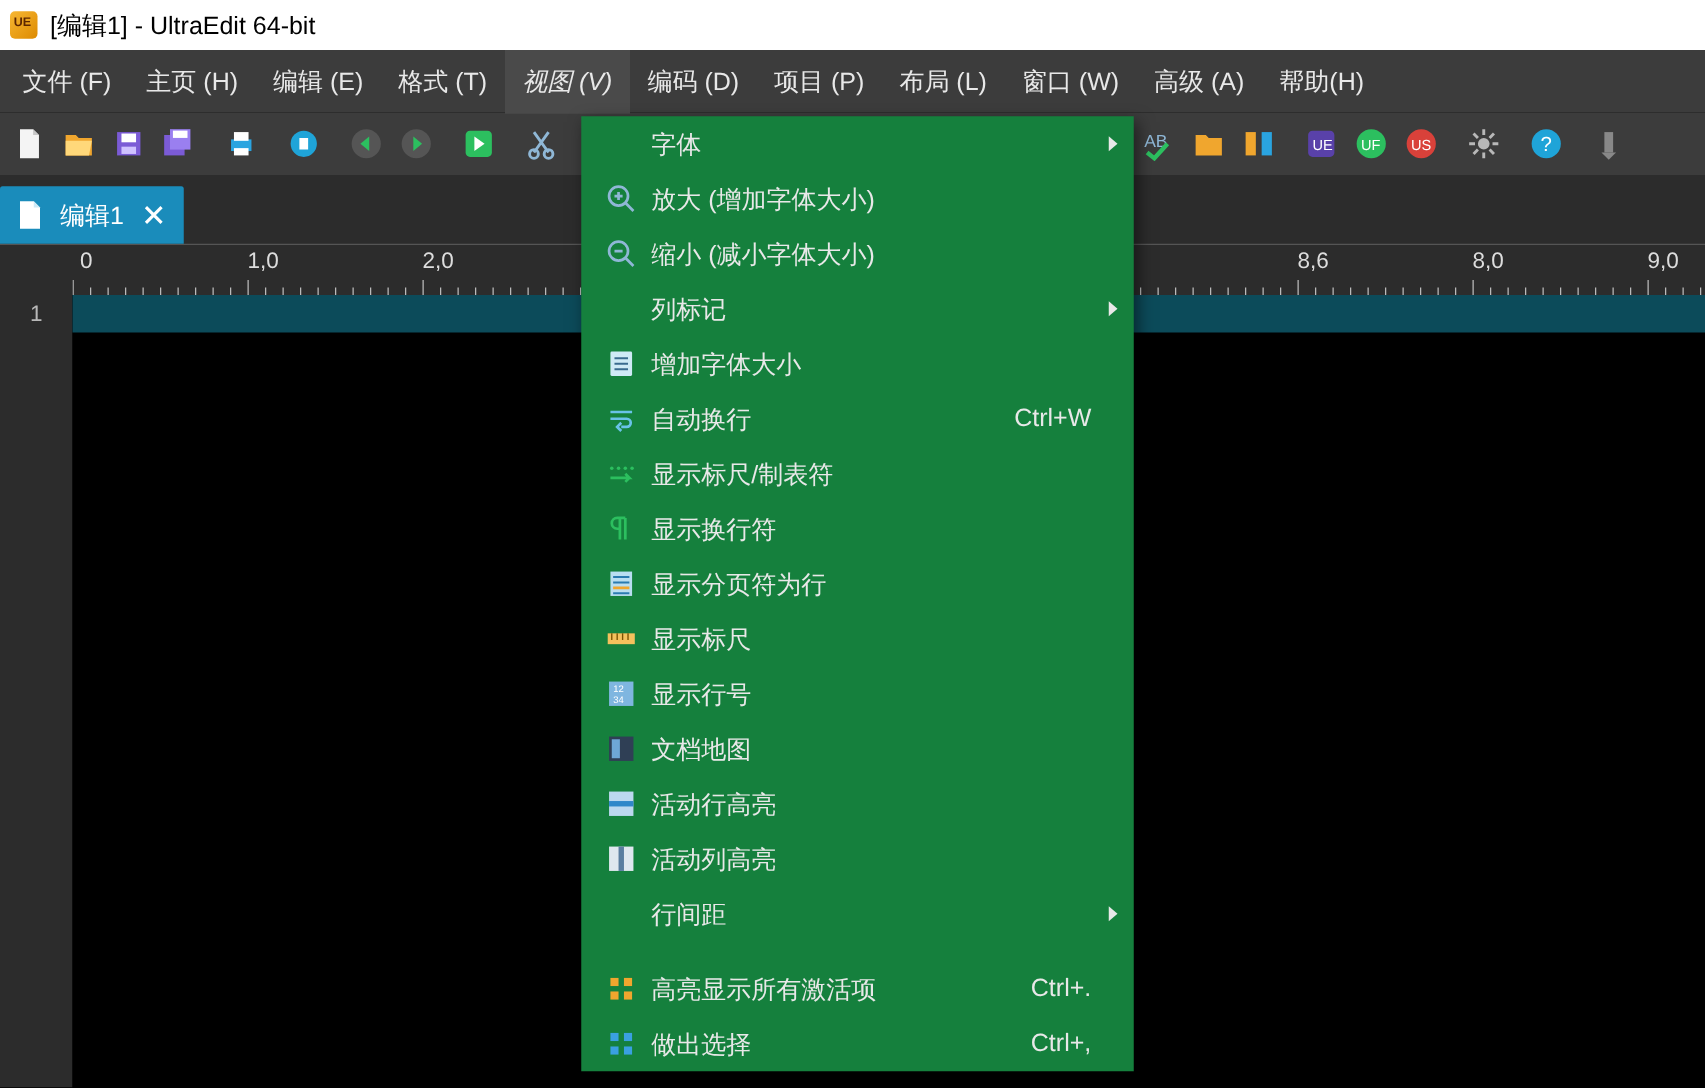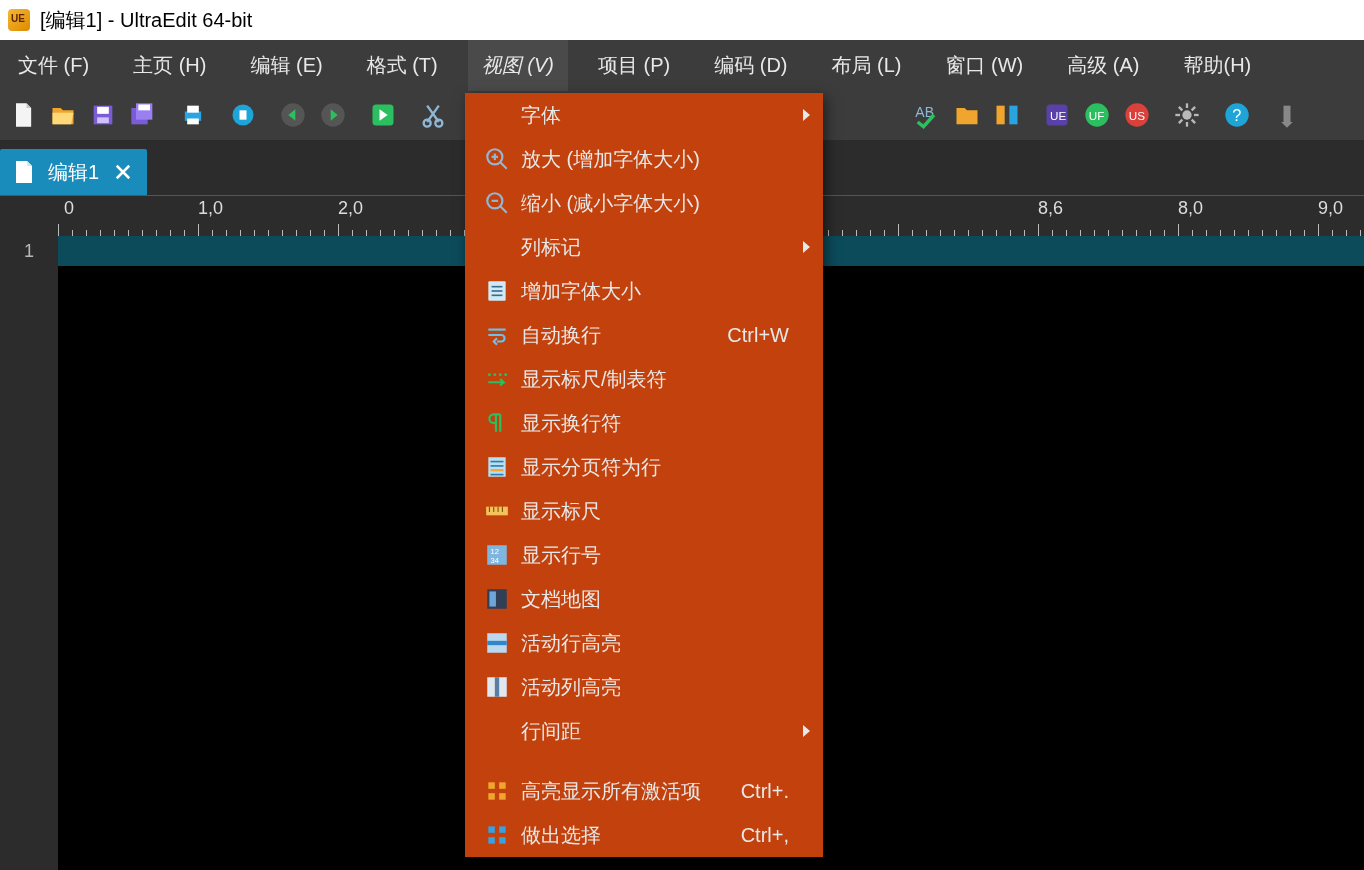--- a/index.html
+++ b/index.html
@@ -3,21 +3,21 @@
 <meta charset="utf-8">
 <style>
   * { margin: 0; padding: 0; box-sizing: border-box; font-family: "Microsoft YaHei", "SimSun", sans-serif; }
   body { width: 1364px; height: 870px; background: #000; overflow: hidden; }
 
   .titlebar { height: 40px; background: #fff; display: flex; align-items: center; padding: 0 8px; gap: 10px; }
   .titlebar .logo { width: 22px; height: 22px; background: linear-gradient(135deg,#f7b733,#dd8a00); border-radius: 4px; position: relative; }
   .titlebar .logo::after { content: "UE"; font-size: 10px; font-weight: bold; color: #5d2600; position: absolute; top: 4px; left: 3px; }
   .titlebar .title { font-size: 20px; color: #000; }
 
-  .menubar { height: 50px; background: #3c3c3c; display: flex; align-items: center; padding: 0 4px; gap: 16px; }
+  .menubar { height: 50px; background: #3c3c3c; display: flex; align-items: center; padding: 0 4px; }
   .menubar .item { color: #e8e8e8; font-size: 20px; padding: 12px 14px; cursor: pointer; white-space: nowrap; }
   .menubar .item.active { background: #4a4a4a; font-style: italic; }
 
   .toolbar { height: 50px; background: #3c3c3c; display: flex; align-items: center; padding: 0 4px; gap: 2px; }
   .tool { width: 38px; height: 38px; display: flex; align-items: center; justify-content: center; cursor: pointer; }
   .tool svg { width: 28px; height: 28px; }
   .spacer { width: 8px; }
 
   .tabbar { height: 56px; background: #2c2c2c; display: flex; align-items: flex-end; border-bottom: 1px solid #555; }
   .tab { height: 46px; background: #1a8cbb; display: flex; align-items: center; padding: 0 14px; gap: 14px; color: #fff; font-size: 20px; border-top-left-radius: 2px; border-top-right-radius: 2px; }
@@ -32,21 +32,21 @@
   .ruler .ticks span { position: absolute; bottom: 0; width: 1px; height: 6px; background: #bbb; }
   .ruler .ticks span.maj { height: 12px; }
 
   .editor-row { display: flex; height: calc(870px - 40px - 50px - 50px - 56px - 40px); }
   .gutter { width: 58px; background: #2c2c2c; color: #b8b8b8; font-size: 18px; padding-top: 0px; text-align: center; }
   .gutter .ln { height: 30px; line-height: 30px; }
   .edit-body { flex: 1; background: #000; position: relative; }
   .current-line { position: absolute; top: 0; left: 0; right: 0; height: 30px; background: #0c4b5a; }
 
   
-  .dropdown { position: absolute; left: 465px; top: 93px; width: 358px; background: #c2410c; box-shadow: 3px 4px 12px rgba(0,0,0,.5); z-index: 50; }
+  .dropdown { position: absolute; left: 465px; top: 93px; width: 442px; background: #15803d; box-shadow: 3px 4px 12px rgba(0,0,0,.5); z-index: 50; }
   .menu-item { height: 44px; display: flex; align-items: center; padding: 0 12px; cursor: pointer; }
   .menu-item .mi-icon { width: 40px; display: flex; align-items: flex-start; justify-content: center; }
   .menu-item .mi-label { flex: 1; color: #e8e8e8; font-size: 20px; padding-left: 4px; white-space: nowrap; }
   .menu-item .mi-shortcut { color: #e8e8e8; font-size: 20px; padding-right: 6px; }
   .menu-item .mi-arrow { width: 16px; display: flex; align-items: center; justify-content: flex-end; color: #e8e8e8; }
   .menu-sep { height: 16px; position: relative; }
   .menu-sep::after { content: ""; position: absolute; left: 6px; right: 6px; top: 8px; height: 1px; background: rgba(255,255,255,0); }
 
   
 
@@ -58,22 +58,22 @@
   <div class="logo"></div>
   <div class="title">[编辑1] - UltraEdit 64-bit</div>
 </div>
 
 <div class="menubar">
   <div class="item">文件 (F)</div>
   <div class="item">主页 (H)</div>
   <div class="item">编辑 (E)</div>
   <div class="item">格式 (T)</div>
   <div class="item active">视图 (V)</div>
+  <div class="item">编码 (D)</div>
   <div class="item">项目 (P)</div>
-  <div class="item">编码 (D)</div>
   <div class="item">布局 (L)</div>
   <div class="item">窗口 (W)</div>
   <div class="item">高级 (A)</div>
   <div class="item">帮助(H)</div>
 </div>
 
 <div class="toolbar">
   <div class="tool">
       <svg viewBox="0 0 24 24">
         <path fill="#f4f4f4" d="M6 2h9l4 4v16H6z"></path>

